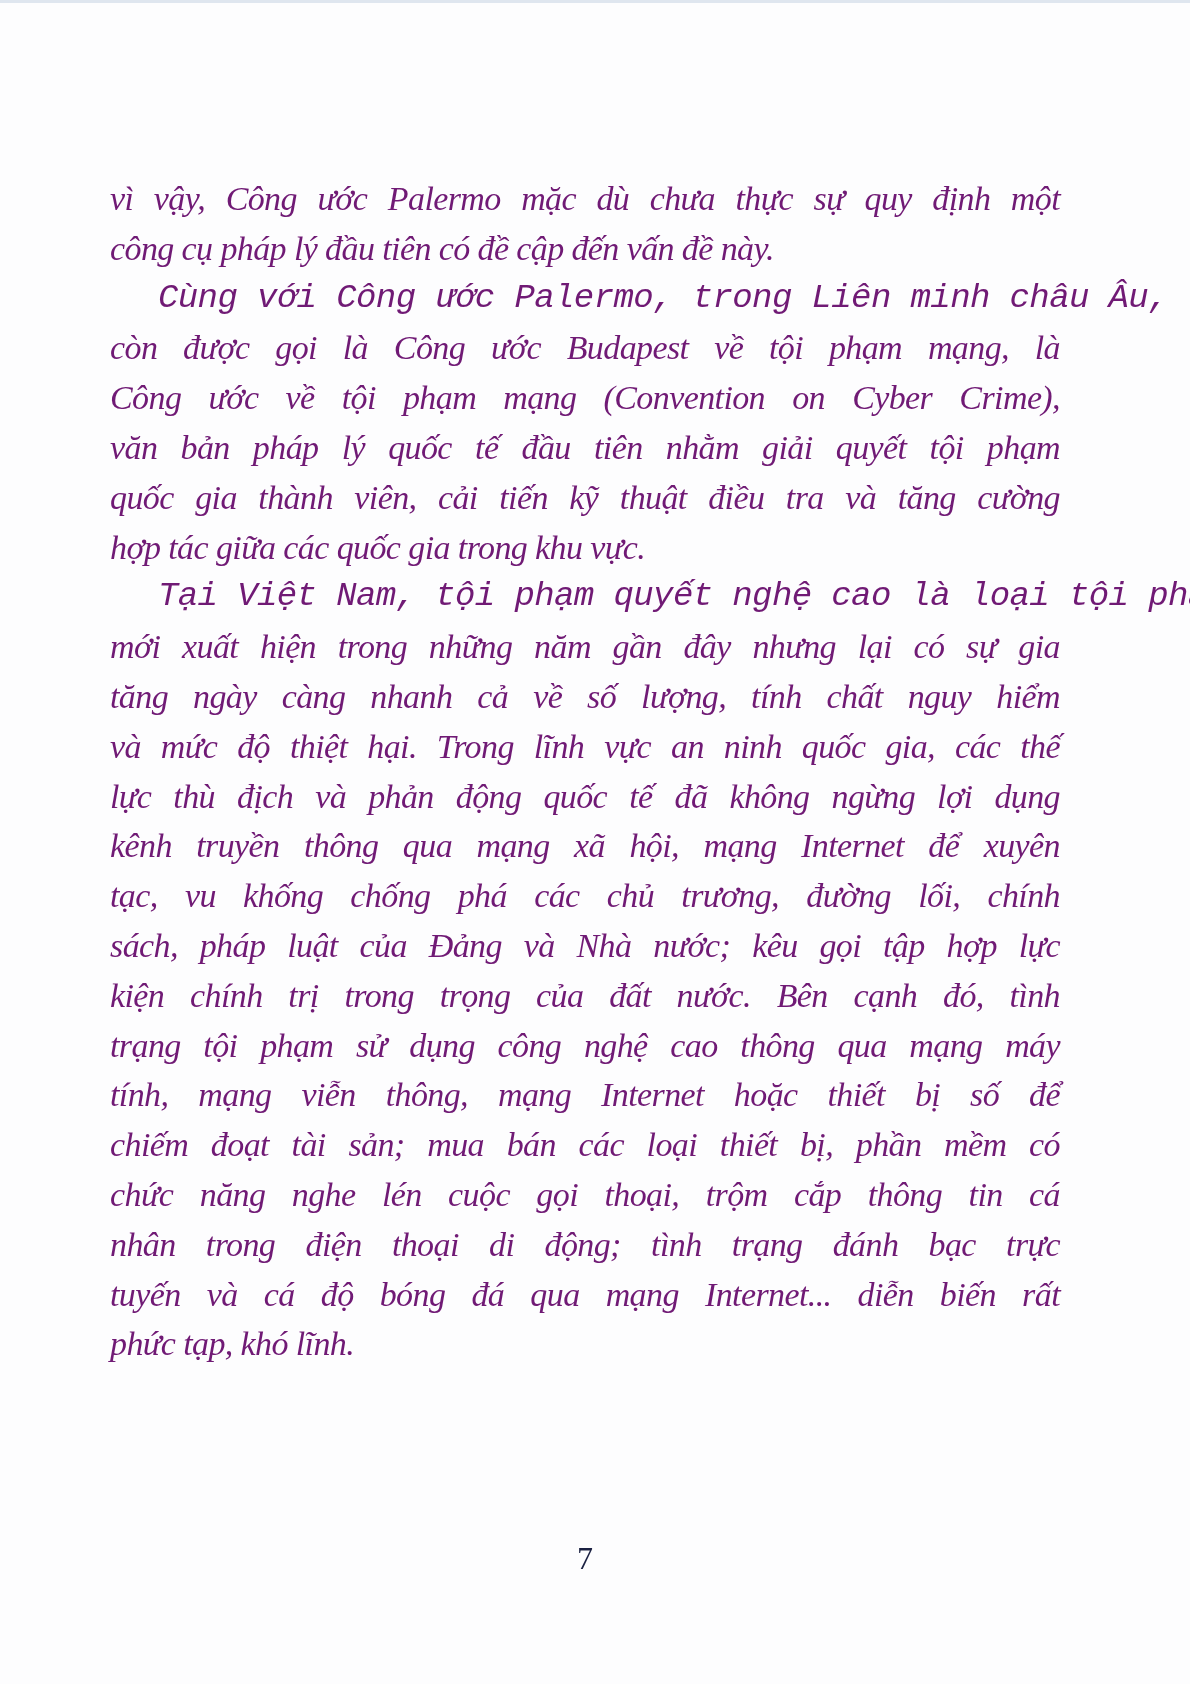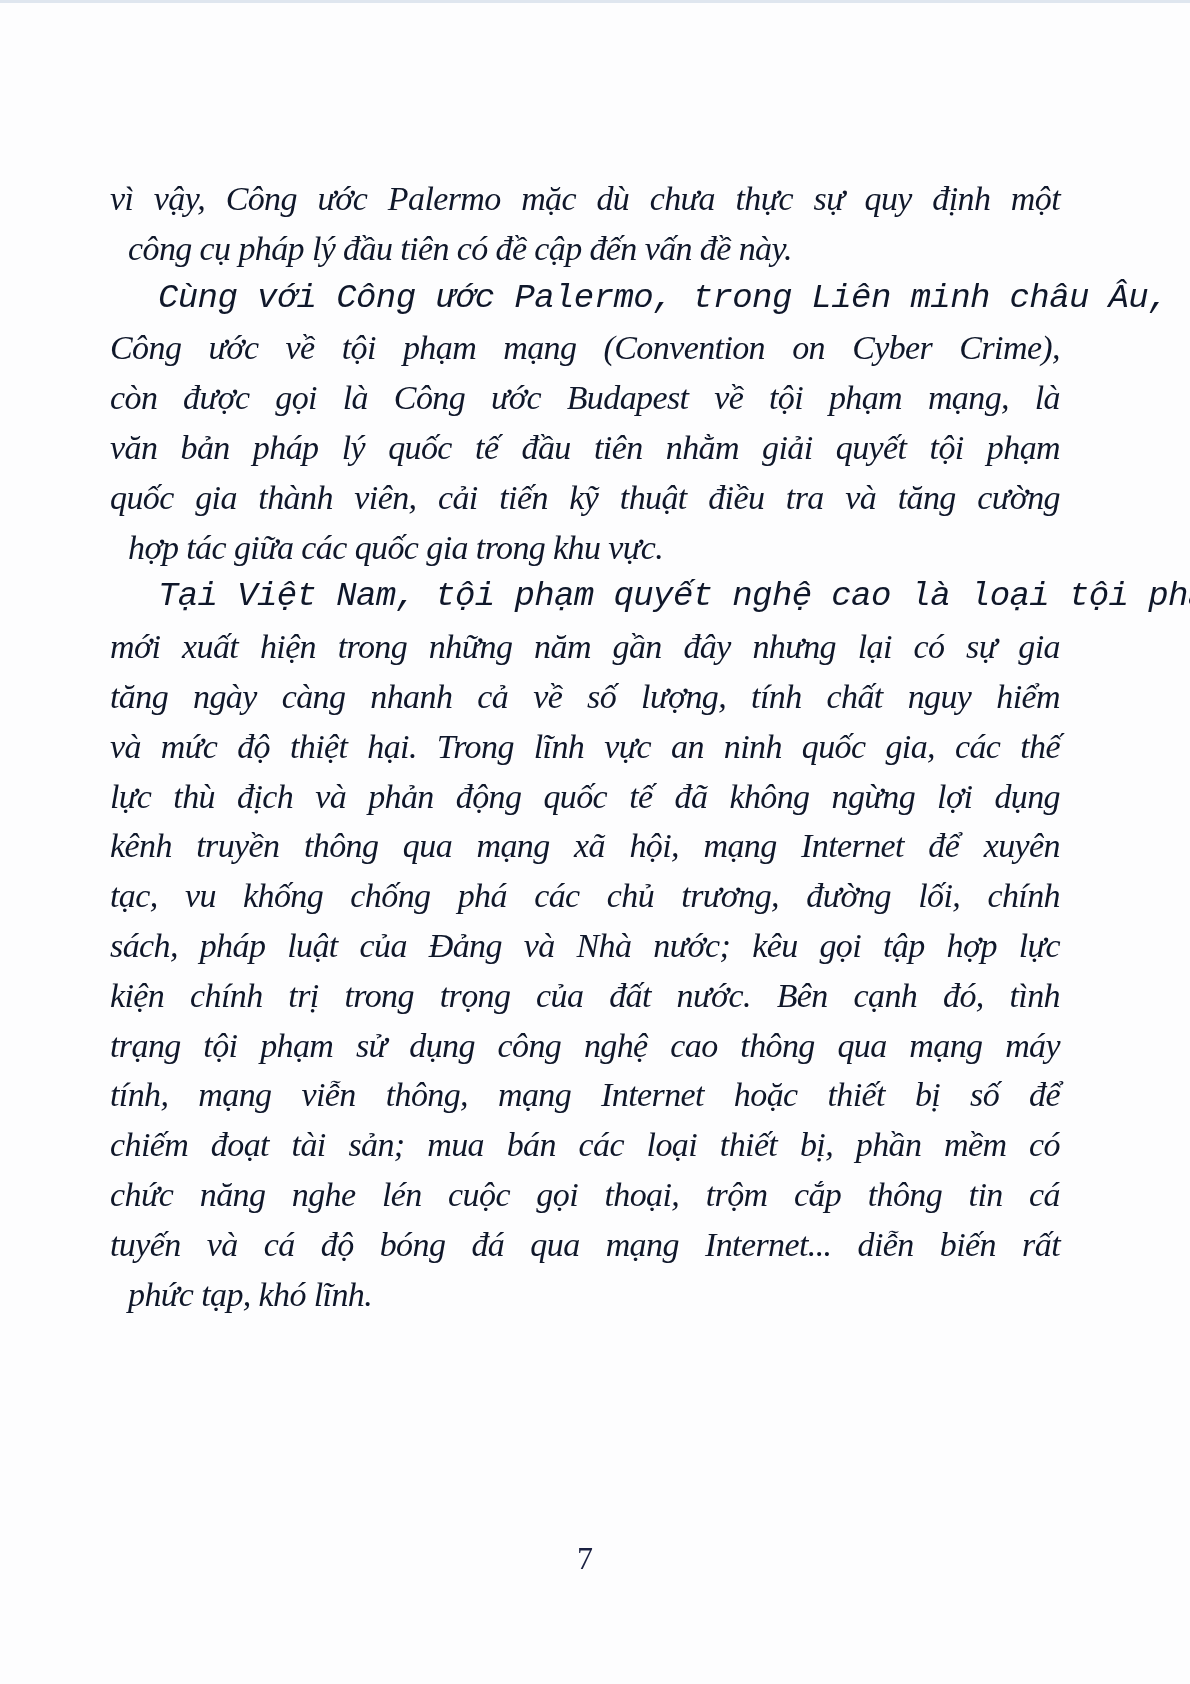--- a/index.html
+++ b/index.html
@@ -18,37 +18,36 @@
       position: absolute;
       left: 0; top: 0;
       width: 1190px; height: 3px;
       background: #dfe6ef;
     }
     .page-body {
       position: absolute;
       left: 110px;
       top: 174px;
       width: 950px;
-      color: #0f172a;
+      color: #701a75;
       font-family: "Liberation Serif", "DejaVu Serif", serif;
       font-style: italic;
       font-size: 34px;
       line-height: 49.8px;
       letter-spacing: -0.6px;
     }
     .line {
       display: block;
       white-space: nowrap;
       text-align: justify;
       text-align-last: justify;
       height: 49.8px;
     }
     .line.last {
       text-align-last: left;
-      margin-left: 18px;
     }
     .line.indent {
       padding-left: 48px;
       font-family: Liberation Mono, monospace;
     }
     .page-number {
       position: absolute;
       left: 570px;
       top: 1540px;
       width: 30px;
@@ -65,39 +64,40 @@
 
 <div class="page-body">
 
   <div>
     <span class="line">vì vậy, Công ước Palermo mặc dù chưa thực sự quy định một</span>
     <span class="line last">công cụ pháp lý đầu tiên có đề cập đến vấn đề này.</span>
   </div>
 
   <div>
     <span class="line indent">Cùng với Công ước Palermo, trong Liên minh châu Âu,</span>
+    <span class="line">còn được gọi là Công ước Budapest về tội phạm mạng, là</span>
     <span class="line">Công ước về tội phạm mạng (Convention on Cyber Crime),</span>
-    <span class="line">còn được gọi là Công ước Budapest về tội phạm mạng, là</span>
     <span class="line">văn bản pháp lý quốc tế đầu tiên nhằm giải quyết tội phạm</span>
     <span class="line">quốc gia thành viên, cải tiến kỹ thuật điều tra và tăng cường</span>
     <span class="line last">hợp tác giữa các quốc gia trong khu vực.</span>
   </div>
 
   <div>
     <span class="line indent">Tại Việt Nam, tội phạm quyết nghệ cao là loại tội phạm</span>
     <span class="line">mới xuất hiện trong những năm gần đây nhưng lại có sự gia</span>
     <span class="line">tăng ngày càng nhanh cả về số lượng, tính chất nguy hiểm</span>
     <span class="line">và mức độ thiệt hại. Trong lĩnh vực an ninh quốc gia, các thế</span>
     <span class="line">lực thù địch và phản động quốc tế đã không ngừng lợi dụng</span>
     <span class="line">kênh truyền thông qua mạng xã hội, mạng Internet để xuyên</span>
     <span class="line">tạc, vu khống chống phá các chủ trương, đường lối, chính</span>
     <span class="line">sách, pháp luật của Đảng và Nhà nước; kêu gọi tập hợp lực</span>
     <span class="line">kiện chính trị trong trọng của đất nước. Bên cạnh đó, tình</span>
     <span class="line">trạng tội phạm sử dụng công nghệ cao thông qua mạng máy</span>
     <span class="line">tính, mạng viễn thông, mạng Internet hoặc thiết bị số để</span>
     <span class="line">chiếm đoạt tài sản; mua bán các loại thiết bị, phần mềm có</span>
     <span class="line">chức năng nghe lén cuộc gọi thoại, trộm cắp thông tin cá</span>
+    <span class="line">nhân trong điện thoại di động; tình trạng đánh bạc trực</span>
     <span class="line">tuyến và cá độ bóng đá qua mạng Internet... diễn biến rất</span>
     <span class="line last">phức tạp, khó lĩnh.</span>
   </div>
 </div>
 
 <div class="page-number">7</div>
 
 </body></html>

